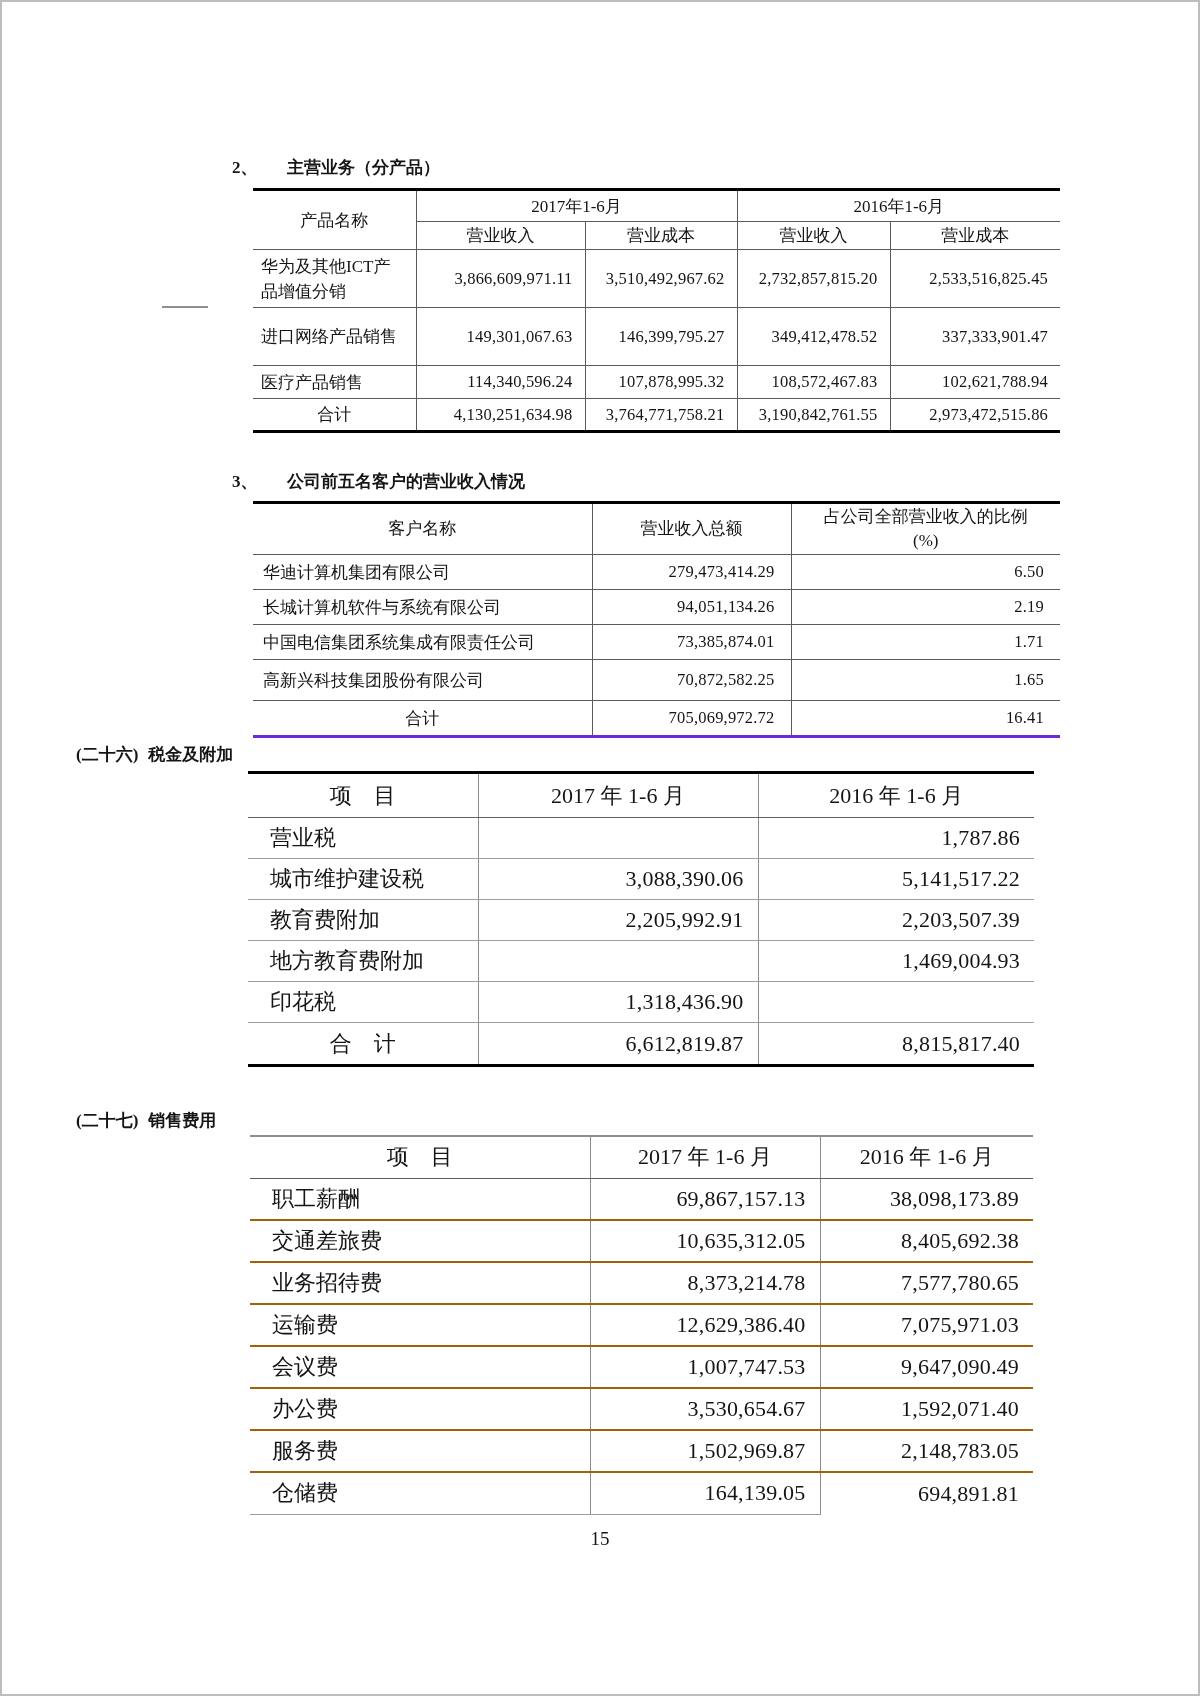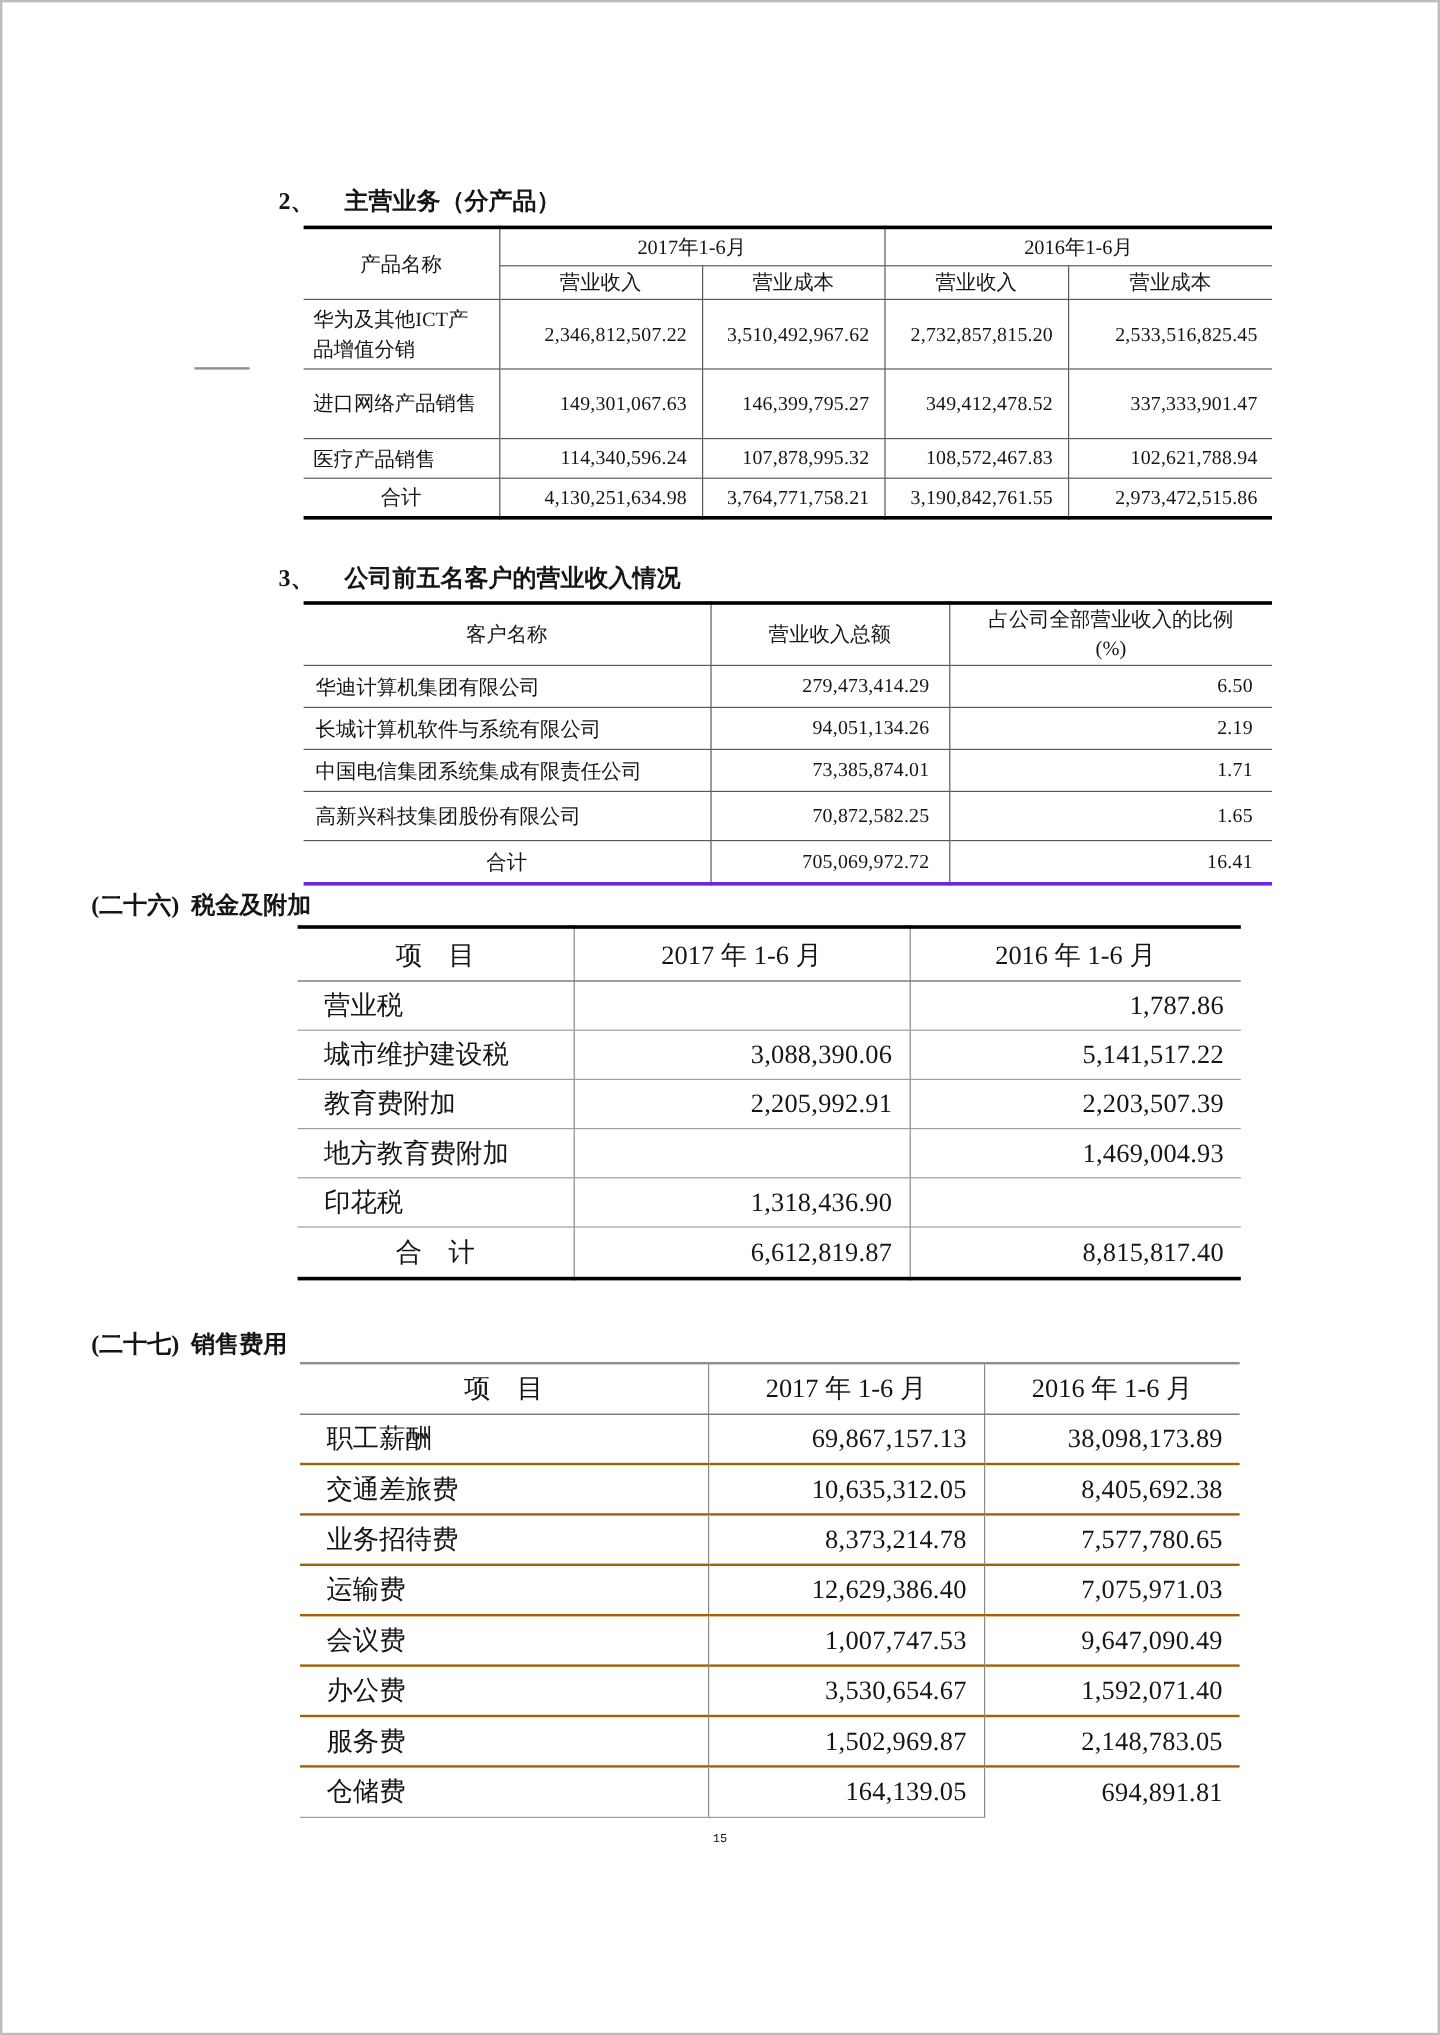--- a/index.html
+++ b/index.html
@@ -16,21 +16,21 @@
     border:2px solid #bdbdbd;
     box-sizing:border-box;
     pointer-events:none;
   }
   .margin-dash{
     position:absolute;left:162px;top:306px;
     width:46px;height:2px;background:#8f8f8f;
   }
   
   .sec-heading{
-    font-weight:bold;font-size:20px;line-height:24px;
+    font-weight:bold;font-size:17px;line-height:24px;
     white-space:nowrap;
   }
   .h-numbered{margin-left:232px;}
   .h-num{display:inline-block;width:55px;}
   .h-paren{margin-left:76px;}
   .h-paren .h-num2{margin-right:10px;}
   
   table{border-collapse:collapse;table-layout:fixed;}
   td{
     vertical-align:middle;padding:0;overflow:hidden;
@@ -79,22 +79,22 @@
   .t3 tr.tot td{border-bottom:none;}
   .t4 tr.r td{border-bottom:2px solid #a16207;}
   .t4 tr.cut td{border-bottom:1px solid #9e9e9e;}
   .t4 tr.cut td.nob{border-bottom:none;}
   .t3 .lbl,.t4 .lbl{padding-left:22px;}
   .t3 .num,.t4 .num{padding-right:14px;}
   .t3 .totname{text-align:center;}
   
   .page-num{
     margin-top:13px;text-align:center;
-    font-size:10px;
-    font-family:Liberation Mono, monospace;
+    font-size:19px;
+    font-family:Liberation Serif, serif;
   }
 </style>
 </head>
 <body>
 
 <div class="page-border"></div>
 <div class="margin-dash"></div>
 
 <div class="sec-heading h-numbered" style="margin-top:156px;">
   <span class="h-num">2、</span><span>主营业务（分产品）</span>
@@ -115,21 +115,21 @@
     <td colspan="2" class="hc">2016年1-6月</td>
   </tr>
   <tr style="height:28px">
     <td class="hc">营业收入</td>
     <td class="hc">营业成本</td>
     <td class="hc">营业收入</td>
     <td class="hc">营业成本</td>
   </tr>
   <tr style="height:58px">
     <td class="c1">华为及其他ICT产品增值分销</td>
-    <td class="num">2,346,812,507.22</td>
+    <td class="num">3,866,609,971.11</td>
     <td class="num">3,510,492,967.62</td>
     <td class="num">2,732,857,815.20</td>
     <td class="num">2,533,516,825.45</td>
   </tr>
   <tr style="height:58px">
     <td class="c1">进口网络产品销售</td>
     <td class="num">149,301,067.63</td>
     <td class="num">146,399,795.27</td>
     <td class="num">349,412,478.52</td>
     <td class="num">337,333,901.47</td>

